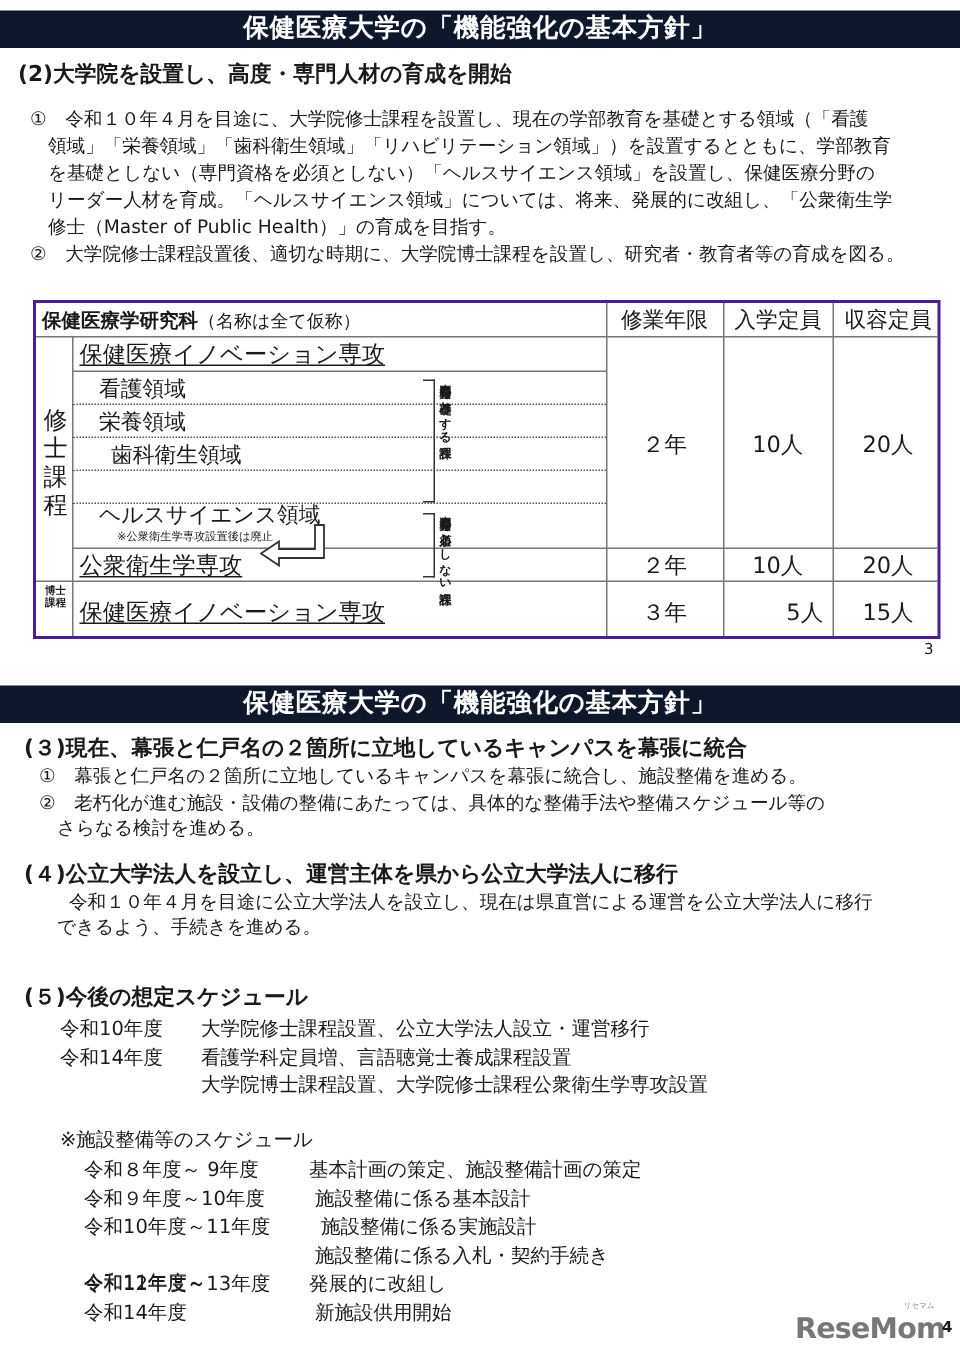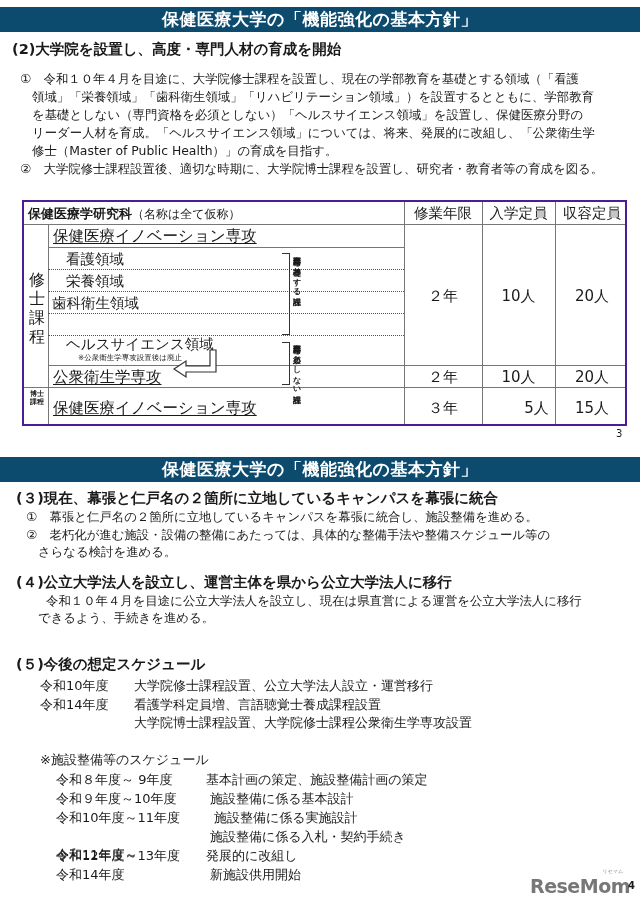--- a/index.html
+++ b/index.html
@@ -3,21 +3,21 @@
 <meta charset="utf-8">
 <style>
   * { box-sizing: border-box; margin: 0; padding: 0; }
   body {
     width: 640px; height: 905px; background: #ffffff; position: relative;
     font-family: "DejaVu Sans", "Liberation Sans", sans-serif; color: #1a1a1a;
     overflow: hidden;
   }
   .banner {
     position: absolute; left: 0; width: 640px; height: 25px;
-    background: #0c4a6e; color: #ffffff; text-align: center;
+    background: #0f172a; color: #ffffff; text-align: center;
     font-weight: bold; font-size: 17px; line-height: 25px; letter-spacing: 0.5px;
   }
   .abs { position: absolute; white-space: nowrap; }
   .h2 { font-weight: bold; font-size: 14.5px; }
   .body-text { font-size: 12.4px; line-height: 18px; }
   .sched { font-size: 13px; }
 
   
   .tbl { position: absolute; left: 22px; top: 200px; width: 605px; height: 226px; border: 2px solid #4c1d95; }
   .vline { position: absolute; top: 0; bottom: 0; width: 1px; background: #777; }
@@ -76,21 +76,21 @@
   <div class="cell hdr-cell" style="left:531px; width:74px; top:2px;">収容定員</div>
 
   <div class="cell" style="left:4px; top:68px; width:18px; font-size:16px; line-height:19px; white-space:normal; text-align:center;">修士課程</div>
 
   <div class="cell" style="left:6px; top:188px; width:14px; font-size:7px; line-height:8px; white-space:normal; text-align:center; font-weight:bold;">博士課程</div>
 
   <div class="cell major" style="left:29px; top:24px;">保健医療イノベーション専攻</div>
 
   <div class="cell field" style="left:42px; top:48px;">看護領域</div>
   <div class="cell field" style="left:42px; top:70px;">栄養領域</div>
-  <div class="cell field" style="left:28px; top:92px;">歯科衛生領域</div>
+  <div class="cell field" style="left:50px; top:92px;">歯科衛生領域</div>
   <div class="cell field" style="left:42px; top:134px; line-height:16px;">ヘルスサイエンス領域</div>
   <div class="cell" style="left:54px; top:151px; font-size:7.5px;">※公衆衛生学専攻設置後は廃止</div>
 
   <div class="cell major" style="left:29px; top:165px;">公衆衛生学専攻</div>
 
   <svg class="cell" style="left:148px; top:146px;" width="48" height="34">
     <path d="M38 2 L44 2 L44 24 L14 24 L14 29 L2 21 L14 13 L14 18 L38 18 Z" fill="#fff" stroke="#333" stroke-width="1.2"></path>
   </svg>
 
   <div class="cell major" style="left:29px; top:196px;">保健医療イノベーション専攻</div>

